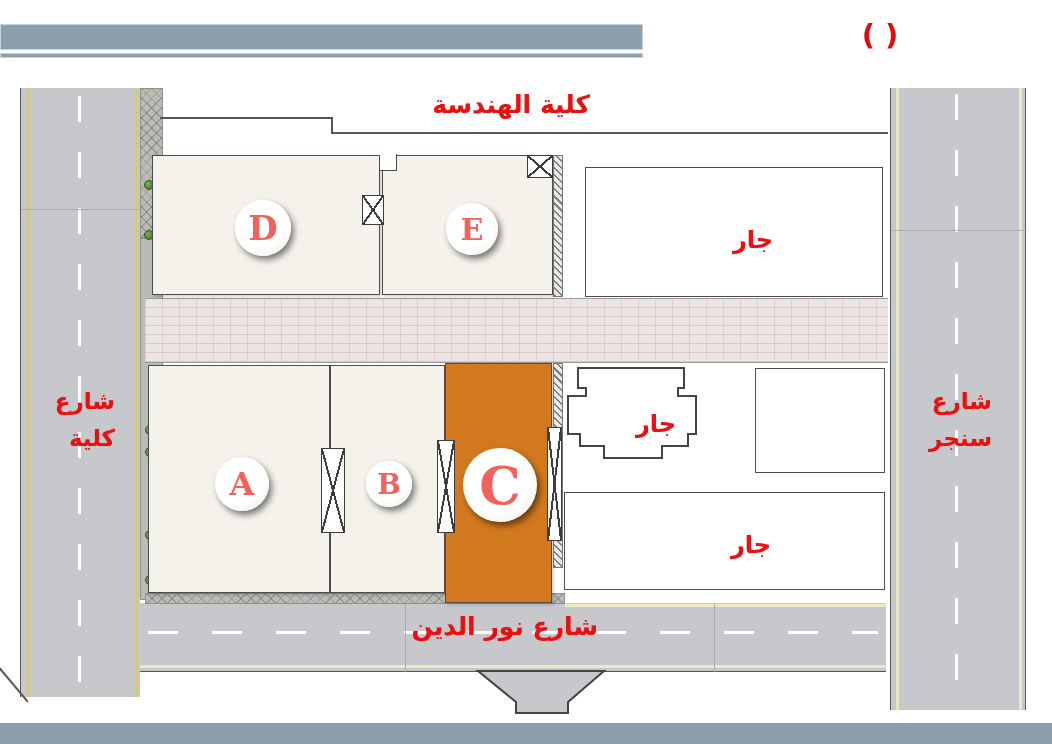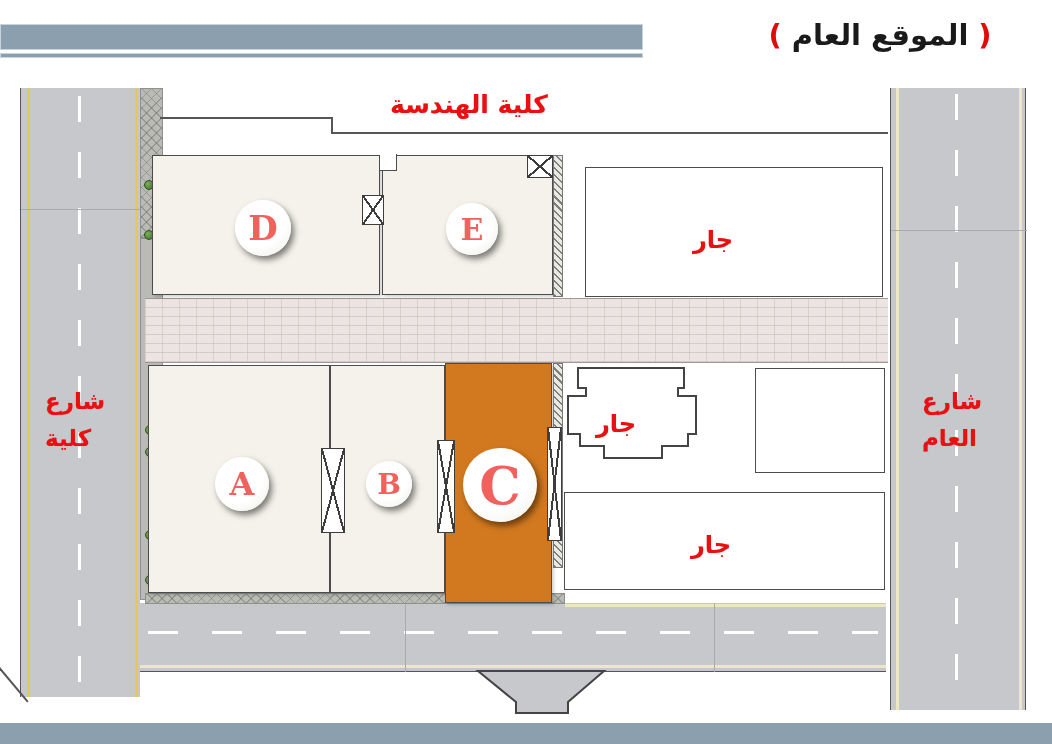--- a/index.html
+++ b/index.html
@@ -55,34 +55,33 @@
 
   
   .bline{background:#565656;}
 
   
   .badge{border-radius:50%;background:radial-gradient(circle at 40% 35%,#ffffff 55%,#ecece6);
          box-shadow:3px 4px 6px rgba(0,0,0,.5);display:flex;align-items:center;justify-content:center;
          font-family:"DejaVu Serif",serif;font-weight:bold;color:#f2625d;}
 
   
-  .redlbl{color:#e81010;font-weight:bold;font-family:"DejaVu Sans",sans-serif;text-align:left;
+  .redlbl{color:#e81010;font-weight:bold;font-family:"DejaVu Sans",sans-serif;text-align:right;
           text-shadow:0 0 1px rgba(232,16,16,.35);}
 </style>
 </head>
 <body>
 
 <div id="page">
 
   <div class="abs bar" style="left:0;top:24px;width:643px;height:26px;"></div>
   <div class="abs bar" style="left:0;top:53px;width:643px;height:5px;"></div>
 
   <div id="title" class="abs" style="left:735px;top:12px;width:290px;height:46px;justify-content:center;">
     <span class="paren">(</span>
-    <span>الموقع العام</span>
     <span class="paren">)</span>
   </div>
 
   <div class="abs road" style="left:20px;top:88px;width:120px;height:609px;border-left:1.5px solid #565656;">
     <div class="abs vline-yellow" style="left:6px;top:0;height:609px;"></div>
     <div class="abs vline-yellow" style="left:114px;top:0;height:609px;"></div>
     <div class="abs vdash" style="left:57px;top:8px;height:594px;"></div>
     <div class="abs joint-h" style="left:0;top:121px;width:120px;"></div>
   </div>
   <div class="abs bline" style="left:-3px;top:664px;width:48px;height:2px;transform:rotate(50deg);transform-origin:left center;"></div>
@@ -166,23 +165,24 @@
 
   <div class="abs redlbl" dir="rtl" style="left:390px;top:90px;width:200px;font-size:25px;">كلية الهندسة</div>
 
   <div class="abs redlbl" dir="rtl" style="left:45px;top:383px;width:70px;font-size:23px;line-height:37px;">
     <div>شارع</div>
     <div>كلية</div>
   </div>
 
   <div class="abs redlbl" dir="rtl" style="left:922px;top:383px;width:70px;font-size:23px;line-height:37px;">
     <div>شارع</div>
-    <div>العام</div>
+    <div>سنجر</div>
   </div>
 
+  <div class="abs redlbl" dir="rtl" style="left:348px;top:612px;width:250px;font-size:25px;">شارع نور الدين</div>
 
   <div class="abs redlbl" dir="rtl" style="left:693px;top:226px;width:80px;font-size:24px;">جار</div>
   <div class="abs redlbl" dir="rtl" style="left:596px;top:410px;width:80px;font-size:24px;">جار</div>
   <div class="abs redlbl" dir="rtl" style="left:691px;top:531px;width:80px;font-size:24px;">جار</div>
 
   <div class="abs bar" style="left:0;top:723px;width:1052px;height:21px;border:none;"></div>
 
 </div>
 
 </body></html>

